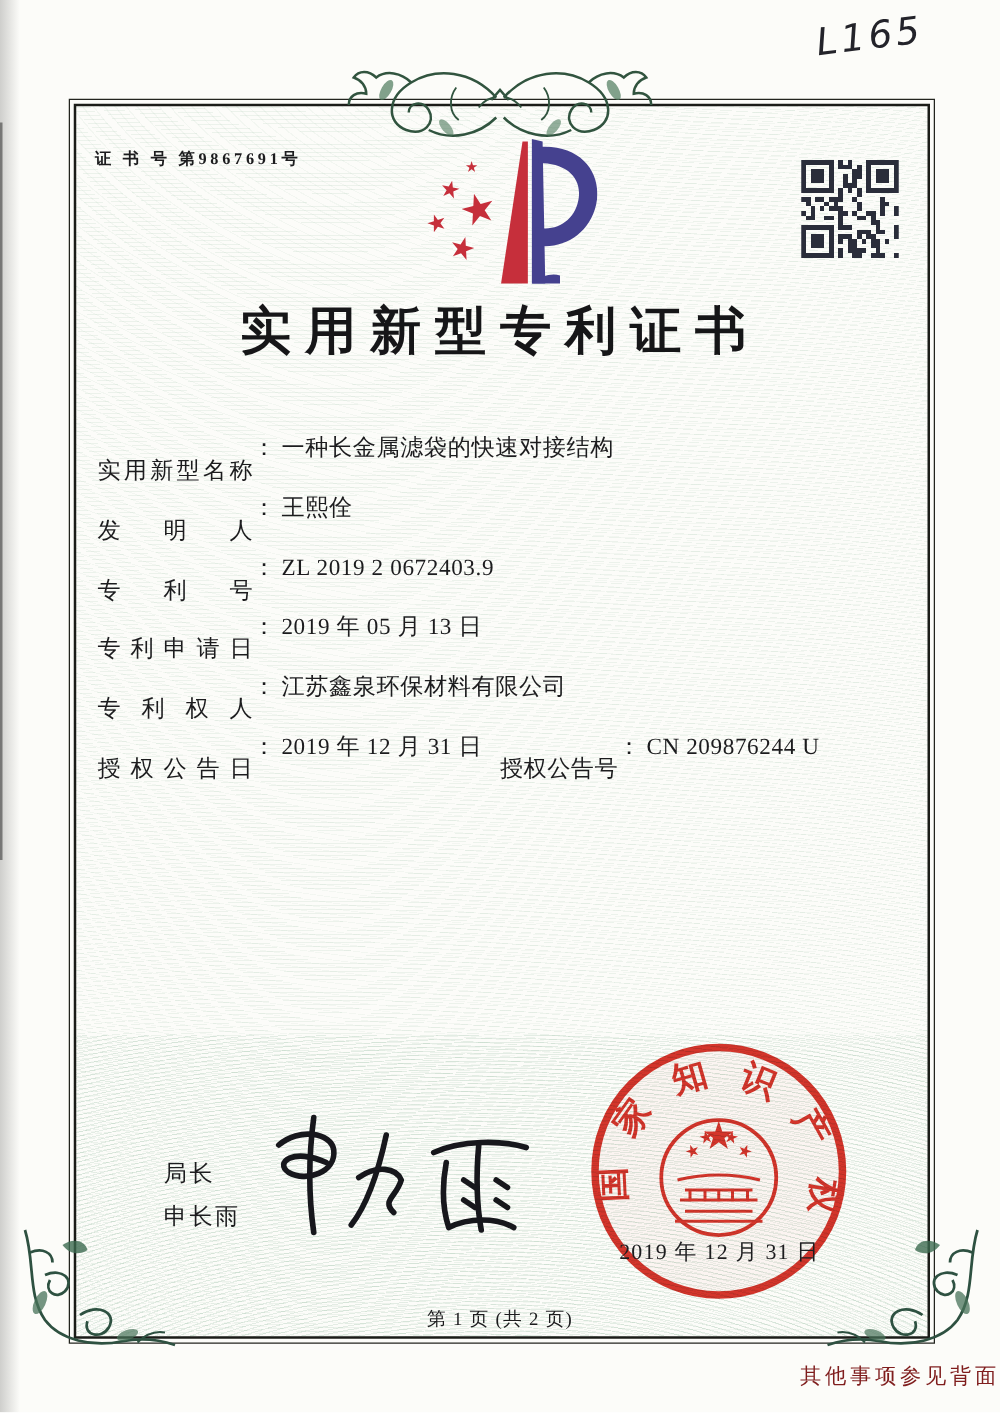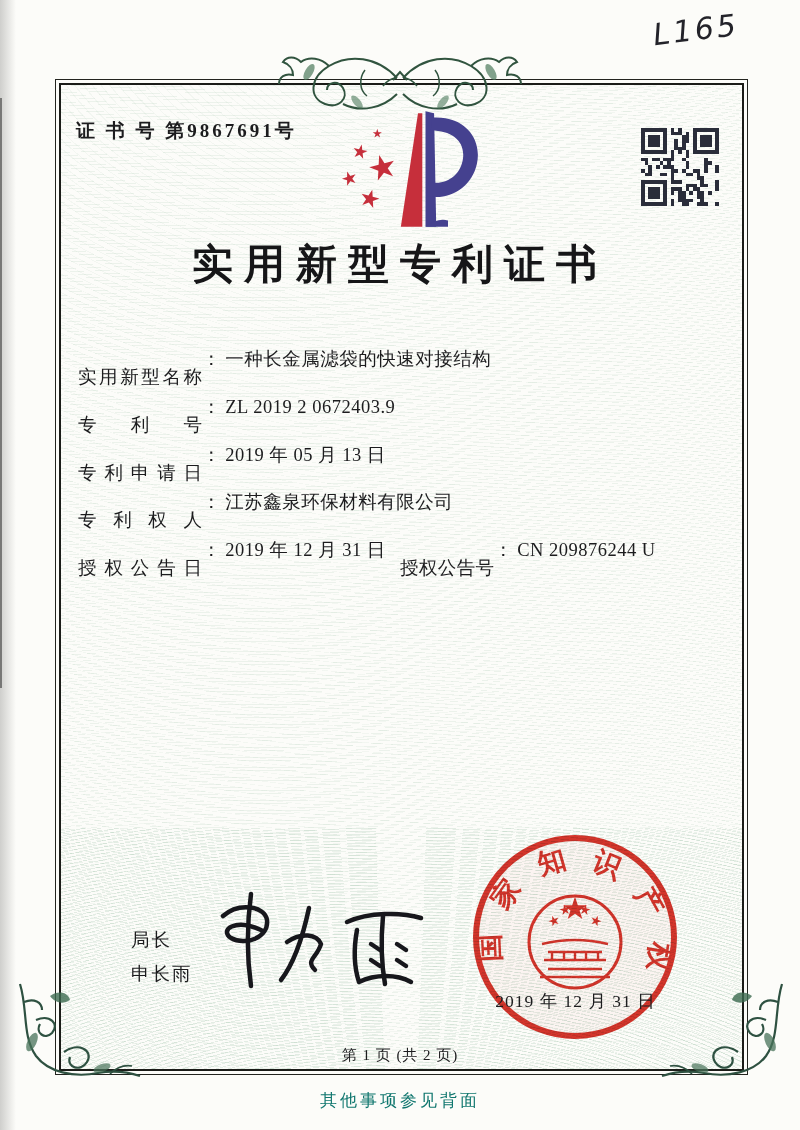--- a/index.html
+++ b/index.html
@@ -16,42 +16,42 @@
   .frame::after{content:"";position:absolute;inset:3px;border:2.5px solid #1b1c18;}
   .tex,.tex2{position:absolute;pointer-events:none;}
   .tex{left:59px;right:57px;top:84px;bottom:60px;
     background:
       repeating-radial-gradient(1100px 520px at 30% 120%,rgba(120,170,135,.12) 0 1.2px,rgba(0,0,0,0) 1.2px 7px),
       repeating-radial-gradient(900px 500px at 78% -12%,rgba(120,170,135,.07) 0 1.2px,rgba(0,0,0,0) 1.2px 8px);}
   .tex2{left:59px;right:57px;top:828px;bottom:60px;
     background:repeating-radial-gradient(1400px 700px at 50% 165%,rgba(105,160,125,.17) 0 1.5px,rgba(0,0,0,0) 1.5px 6px);}
   .hand-note{position:absolute;left:653px;top:12px;font-family:"DejaVu Sans",sans-serif;
     font-style:italic;font-size:30px;letter-spacing:3px;color:#23232a;transform:rotate(-7deg);}
-  .cert-no{position:absolute;left:76px;top:118px;font-size:19px;letter-spacing:3px;font-weight:600;}
+  .cert-no{position:absolute;left:76px;top:118px;font-size:13px;letter-spacing:3px;font-weight:600;}
   .logo{position:absolute;left:328px;top:102px;}
   .qr{position:absolute;left:641px;top:127px;}
   .doc-title{position:absolute;left:0;right:0;top:237px;text-align:center;
     font-size:41px;font-weight:800;letter-spacing:11px;color:#161618;}
   .fields{position:absolute;left:78px;right:58px;top:346px;font-size:18.5px;}
   .frow{position:relative;height:47.8px;line-height:26px;}
   .flabel{display:inline-block;width:124px;text-align:justify;text-align-last:justify;vertical-align:top;margin-top:18px;}
   .colon{display:inline-block;vertical-align:top;}
   .fvalue{display:inline;letter-spacing:.5px;}
   .pair2{position:absolute;left:322px;top:0;}
   .pair2 .flabel{width:94px;}
   .paras{position:absolute;left:78px;right:64px;top:664px;font-size:17.5px;line-height:31px;
     text-align:justify;letter-spacing:.5px;}
   .paras p{margin:0;text-indent:2em;}
   .signer{position:absolute;left:103px;top:923px;font-size:18.5px;line-height:34px;letter-spacing:2px;margin-left:28px;}
   .sig-svg{position:absolute;left:205px;top:886px;}
   .seal-svg{position:absolute;left:468px;top:830px;opacity:.94;mix-blend-mode:multiply;}
   .seal-date{position:absolute;left:468px;top:989px;width:215px;text-align:center;
     font-size:17.5px;letter-spacing:1px;color:#1d1d1f;z-index:6;}
   .page-info{position:absolute;left:0;right:0;top:1046px;text-align:center;font-size:15px;letter-spacing:1px;}
-  .back-note{position:absolute;left:0;right:0;top:1089px;text-align:center;font-size:17px;letter-spacing:3px;color:#0f766e;}
+  .back-note{position:absolute;left:0;right:0;top:1089px;text-align:right;font-size:17px;letter-spacing:3px;color:#7f1d1d;}
   .orn-top{position:absolute;left:265px;top:46px;}
   .orn-bl{position:absolute;left:6px;top:980px;}
   .orn-br{position:absolute;left:644px;top:980px;transform:scaleX(-1);}
   svg{display:block;}
 </style>
 </head>
 <body>
 
 <div class="paper">
 
@@ -327,20 +327,24 @@
   </svg>
 
   <div class="doc-title">实用新型专利证书</div>
 
   <div class="fields">
     <div class="frow">
       <span class="flabel">实用新型名称</span><span class="colon">：</span>
       <span class="fvalue">一种长金属滤袋的快速对接结构</span>
     </div>
     <div class="frow">
+      <span class="flabel">发明人</span><span class="colon">：</span>
+      <span class="fvalue">王熙佺</span>
+    </div>
+    <div class="frow">
       <span class="flabel">专利号</span><span class="colon">：</span>
       <span class="fvalue">ZL 2019 2 0672403.9</span>
     </div>
     <div class="frow">
       <span class="flabel">专利申请日</span><span class="colon">：</span>
       <span class="fvalue">2019 年 05 月 13 日</span>
     </div>
     <div class="frow">
       <span class="flabel">专利权人</span><span class="colon">：</span>
       <span class="fvalue">江苏鑫泉环保材料有限公司</span>

